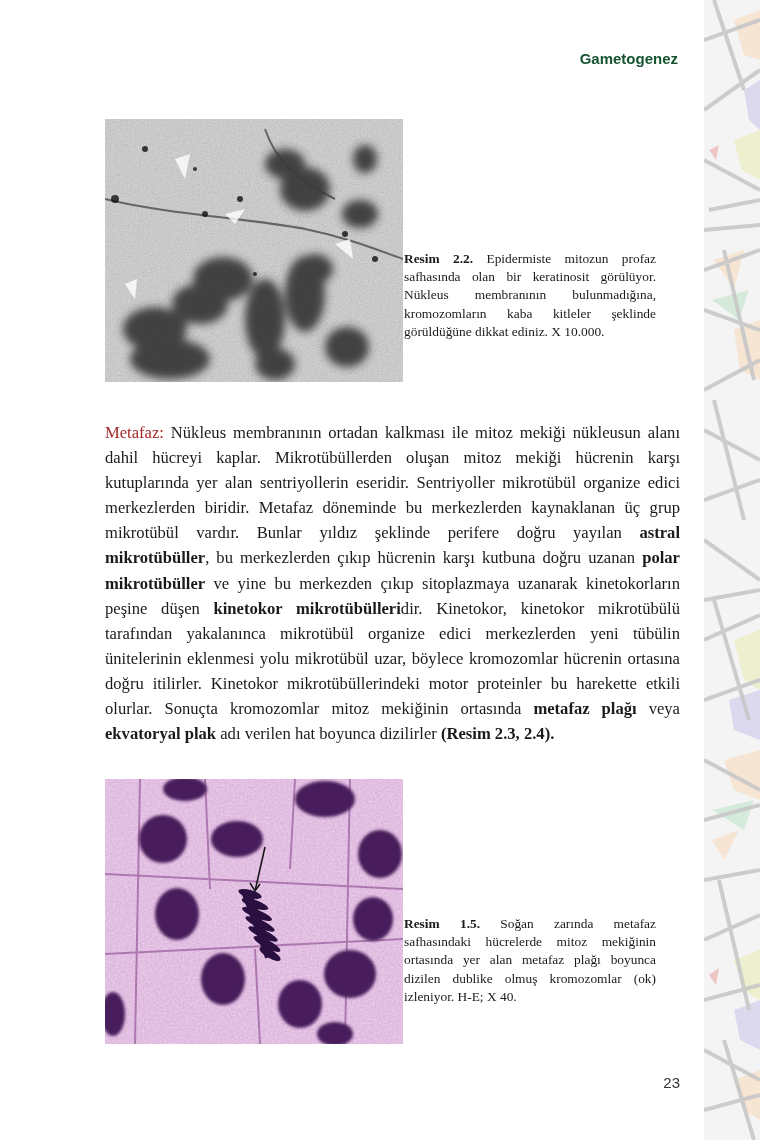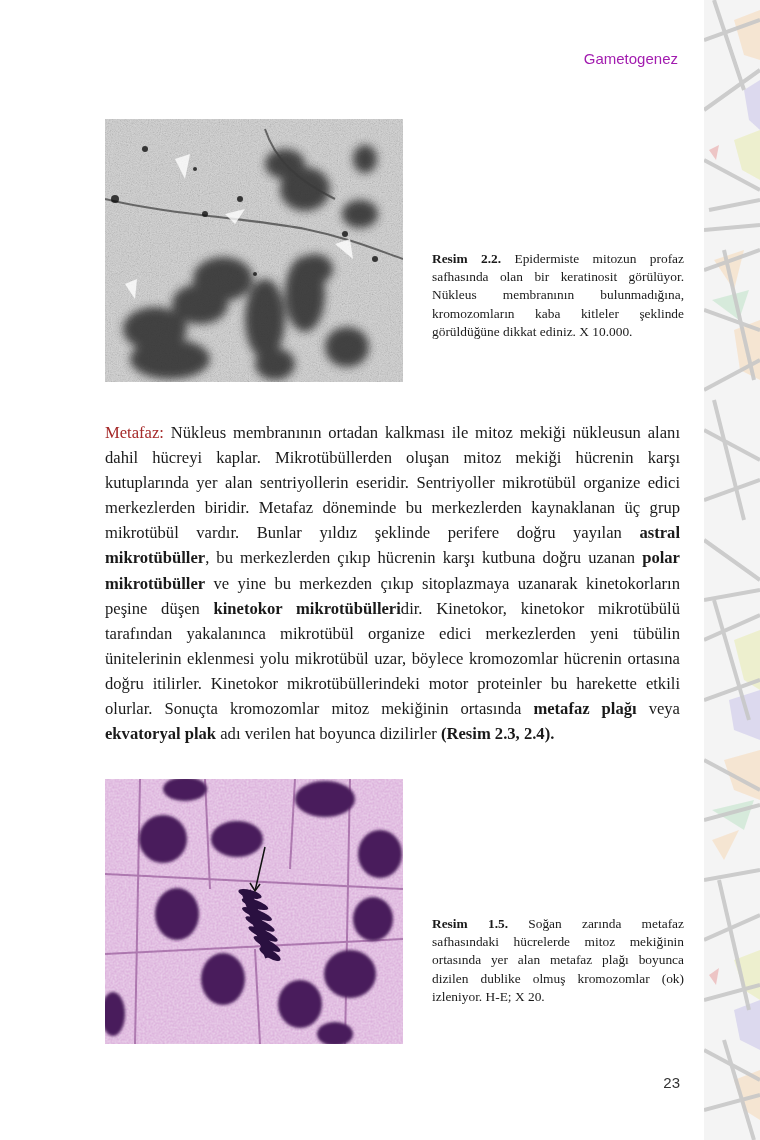--- a/index.html
+++ b/index.html
@@ -5,35 +5,35 @@
     html, body { margin: 0; padding: 0; }
     body {
       width: 760px; height: 1140px; position: relative; overflow: hidden;
       background: #ffffff;
       font-family: "Liberation Serif", serif;
       color: #1a1a1a;
     }
     .running-head {
       position: absolute; top: 50px; right: 82px;
       font-family: "Liberation Sans", sans-serif;
-      font-weight: normal; font-size: 15px; color: #a21caf;
+      font-weight: bold; font-size: 15px; color: #14532d;
     }
     .side-strip {
       position: absolute; top: 0; right: 0; width: 56px; height: 1140px;
       background: #f4f4f4; overflow: hidden;
     }
     .side-strip svg { display: block; }
     .figure {
       position: absolute; left: 105px; width: 298px;
       overflow: hidden;
     }
     .fig1 { top: 119px; height: 263px; background: #c9c9c9; }
     .fig2 { top: 779px; height: 265px; background: #e6cfe6; }
     .caption {
-      position: absolute; left: 432px; width: 252px;
+      position: absolute; left: 404px; width: 252px;
       font-size: 13.4px; line-height: 18.2px; text-align: justify;
       text-align-last: left;
     }
     .caption b { font-weight: bold; }
     .cap1 { top: 250px; }
     .cap2 { top: 915px; }
     .body-text {
       position: absolute; left: 105px; top: 420px; width: 575px;
       font-size: 16.6px; line-height: 25.1px; text-align: justify;
     }
@@ -210,16 +210,16 @@
       <rect x="148" y="110" width="10" height="70" transform="rotate(-20 153 145)"></rect>
     </g>
     <g stroke="#111" stroke-width="1.5" fill="none">
       <path d="M160,68 L150,112"></path>
         <path d="M145,104 L150,112 L155,105"></path>
     </g>
   </svg>
 </div>
 
 <div class="caption cap2">
-  <b>Resim 1.5.</b><span> Soğan zarında metafaz safhasındaki hücrelerde mitoz mekiğinin ortasında yer alan metafaz plağı boyunca dizilen dublike olmuş kromozomlar (ok) izleniyor. H-E; X 20.</span>
+  <b>Resim 1.5.</b><span> Soğan zarında metafaz safhasındaki hücrelerde mitoz mekiğinin ortasında yer alan metafaz plağı boyunca dizilen dublike olmuş kromozomlar (ok) izleniyor. H-E; X 40.</span>
 </div>
 
 <div class="page-number">23</div>
 
 </body></html>

